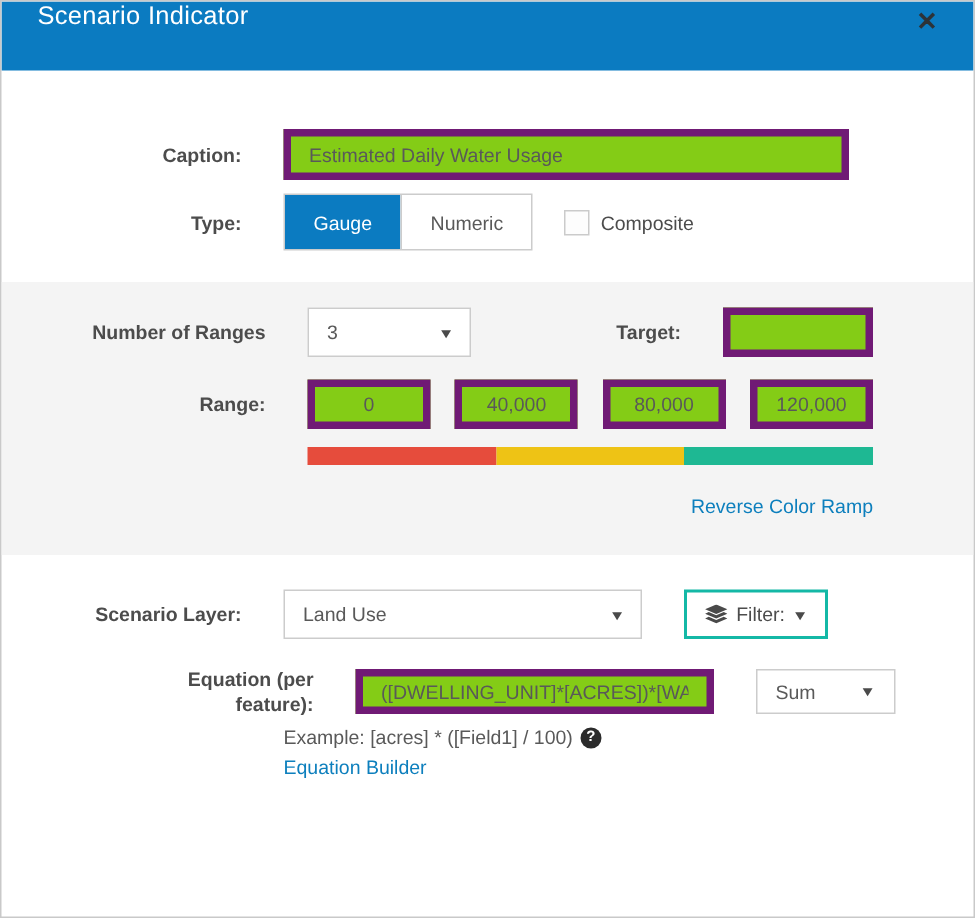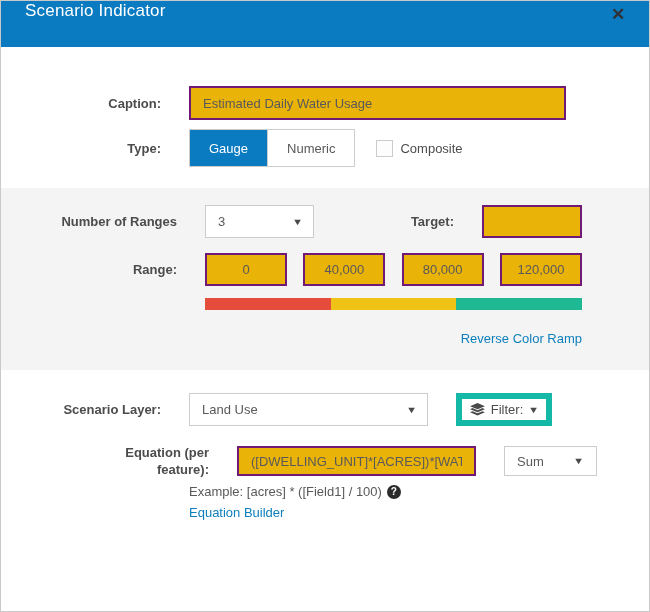--- a/index.html
+++ b/index.html
@@ -37,21 +37,21 @@
   
   .form-row { display:flex; align-items:center;border-radius:8px; }
   .flabel {
     width:160px; flex-shrink:0;
     text-align:right;
     font-size:13px; font-weight:600; color:#4c4c4c;
     line-height:17px;
   }
   .fcontent { margin-left:28px; display:flex; align-items:center; }
   .txt-input {
-    border:2px solid #701a75; background:#eab308;
+    border:5px solid #701a75; background:#84cc16;
     height:34px; padding:0 12px;
     font-family:"Liberation Sans", sans-serif;
     font-size:13px; color:#595959;
     outline:none;
   }
   
   .row-caption { margin-top:39px; }
   .caption-input { width:377px; }
   
   .row-type { margin-top:9px; }
@@ -103,21 +103,21 @@
   .ramp { width:377px; height:12px; display:flex; }
   .ramp-seg { flex:1 1 0; }
   .row-reverse { margin-top:19px; }
   .reverse-wrap { width:377px; text-align:right; }
   .link { color:#0d7fbd; font-size:13px; cursor:pointer; text-decoration:none; }
   
   .row-layer { margin-top:23px; }
   .layer-select { width:239px; }
   .filter-select {
     margin-left:28px; width:96px; height:33px;
-    border:6px solid #14b8a6; background:#ffffff;
+    border:2px solid #14b8a6; background:#ffffff;
     display:flex; align-items:center; justify-content:center;
     gap:6px; font-size:13px; color:#4c4c4c; cursor:pointer;
   }
   .filter-caret { font-size:9px; color:#4a4a4a; transform:scaleX(1.25); }
   .row-equation { margin-top:18px; align-items:center;margin-left:48px; }
   .equation-label span { display:block; }
   .equation-input { width:239px; height:30px; }
   .sum-select { margin-left:28px; width:93px; height:30px; }
   .sum-select .caret { right:13px; }
   .example-line {

